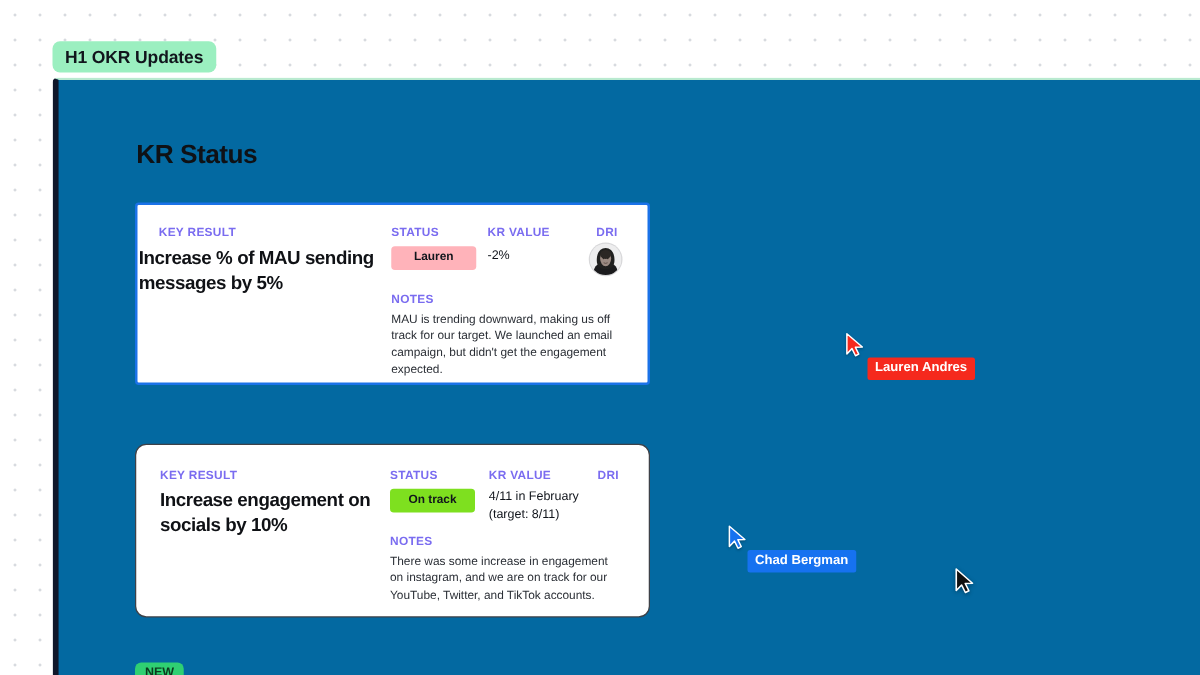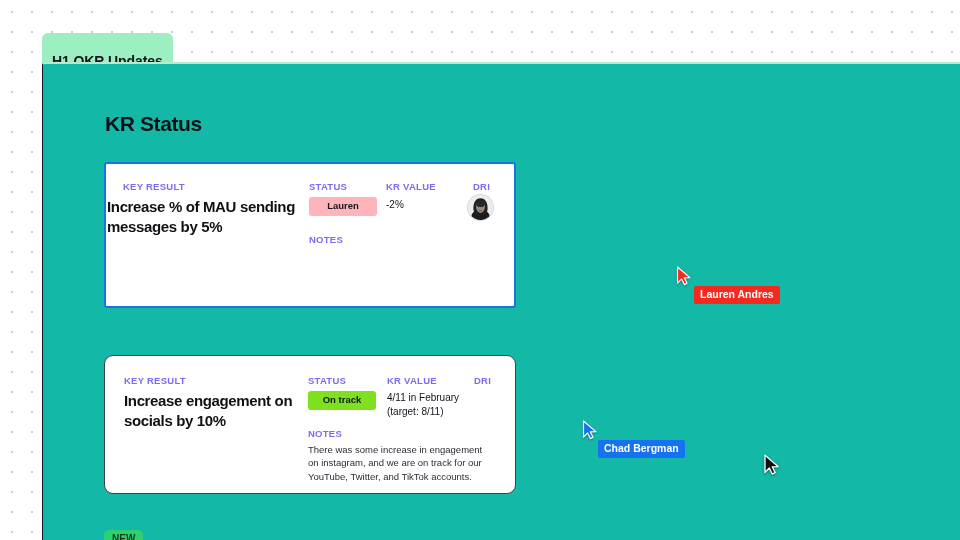--- a/index.html
+++ b/index.html
@@ -29,36 +29,36 @@
   
   #frame-label {
     position: absolute;
     left: 42px;
     top: 33px;
     background: #9befc0;
     color: #11151c;
     font-size: 14px;
     font-weight: 700;
     letter-spacing: -0.1px;
-    padding: 20px 10px 5px 10px;
+    padding: 4px 10px 5px 10px;
     border-radius: 6px;
     white-space: nowrap;
     line-height: 1.15;
   }
 
   
   #slide-frame {
     position: absolute;
     left: 42px;
     top: 62px;
     width: 918px;
     height: 478px;
-    background: #14b8a6;
+    background: #0369a1;
     border-top: 2px solid #b9ead0;
-    border-left: 1px solid #0f172a;
+    border-left: 5px solid #0f172a;
     border-top-left-radius: 4px;
     box-sizing: border-box;
     overflow: hidden;
   }
 
   
   .col-heading {
     position: absolute;
     font-size: 21px;
     font-weight: 700;
@@ -234,20 +234,21 @@
           <path d="M5.4 13 C5.4 6.5 8.6 3.3 12.5 3.3 C16.4 3.3 19.6 6.5 19.6 13 C19.6 18 17 20.4 12.5 20.4 C8 20.4 5.4 18 5.4 13 Z" fill="#20201f"></path>
           <ellipse cx="12.5" cy="11.8" rx="4.4" ry="6.1" fill="#9b8a82"></ellipse>
           <ellipse cx="12.5" cy="8.5" rx="4.4" ry="3.6" fill="#2b2724"></ellipse>
           <circle cx="10.8" cy="11.6" r="0.7" fill="#2d2723"></circle>
           <circle cx="14.2" cy="11.6" r="0.7" fill="#2d2723"></circle>
           <path d="M10.9 15.2 Q12.5 16.2 14.1 15.2" stroke="#5c4c45" stroke-width="0.7" fill="none"></path>
         </svg>
       </div>
 
       <div class="field-label" style="left:203px; top:70px;">NOTES</div>
+      <div class="notes-body" style="left:203px; top:85px;">MAU is trending downward, making us off track for our target. We launched an email campaign, but didn't get the engagement expected.</div>
     </div>
   </div>
 
   <div class="kr-card" id="kr-card-2">
     <div class="card-inner">
       <div class="field-label" style="left:19px; top:19px;">KEY RESULT</div>
       <div class="kr-title" style="left:19px; top:35px; width:195px;">Increase engagement on socials by 10%</div>
 
       <div class="field-label" style="left:203px; top:19px;">STATUS</div>
       <div class="status-chip status-ontrack" style="left:203px; top:35px; width:50px;">On track</div>

